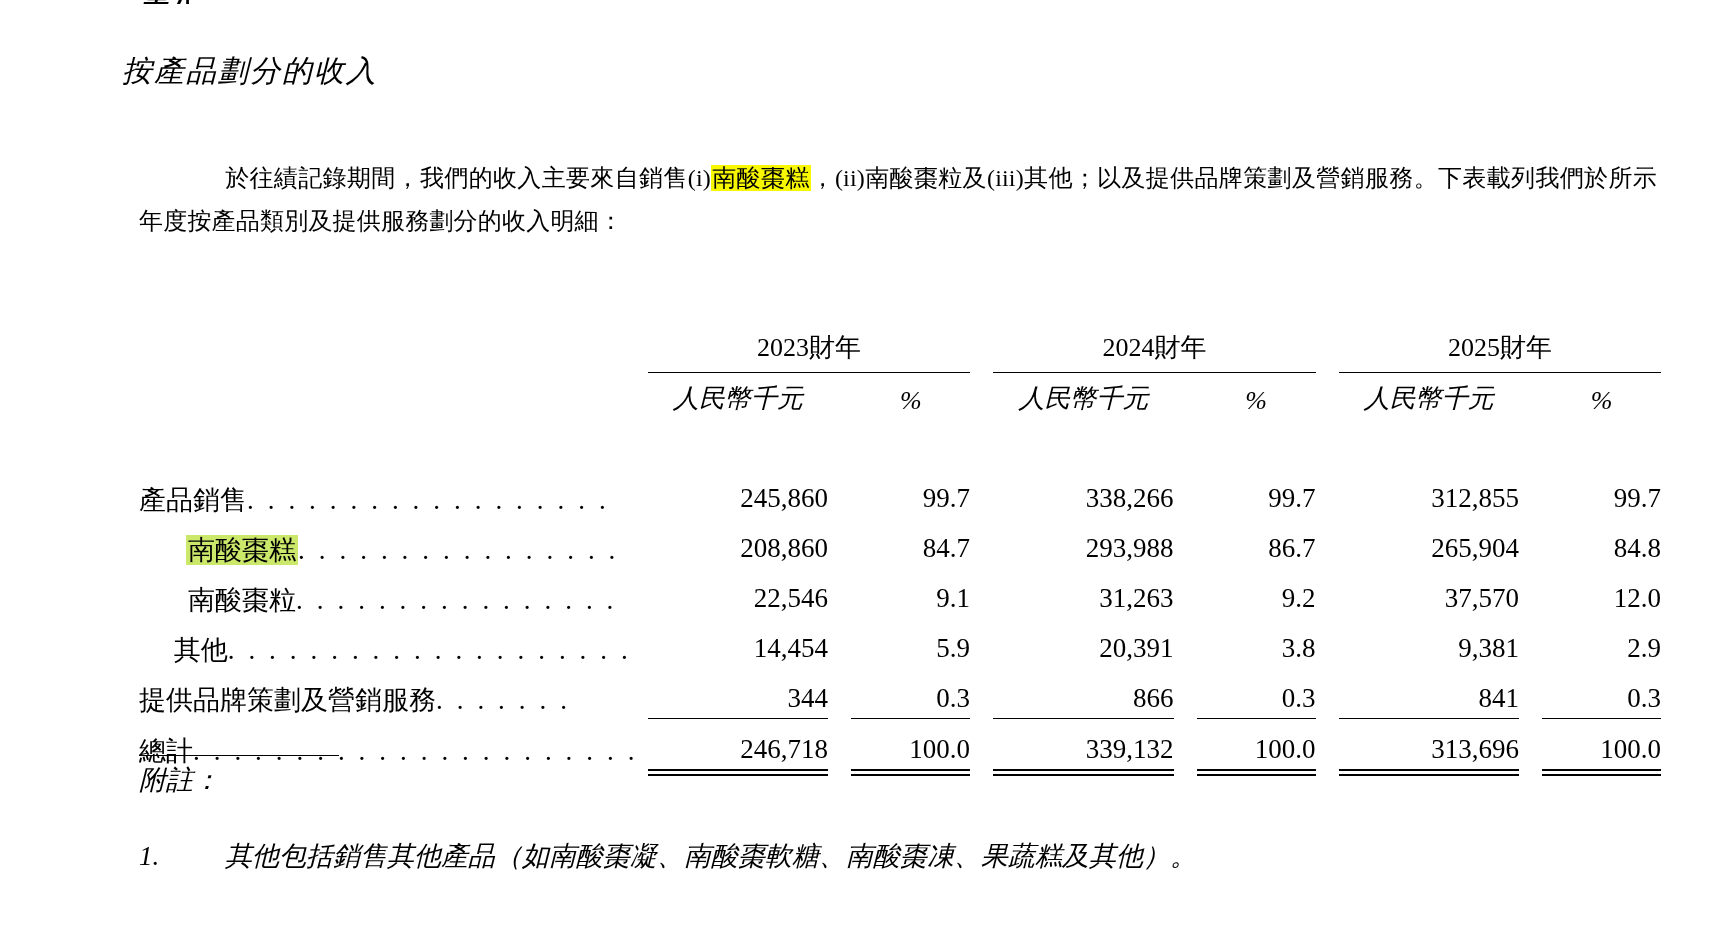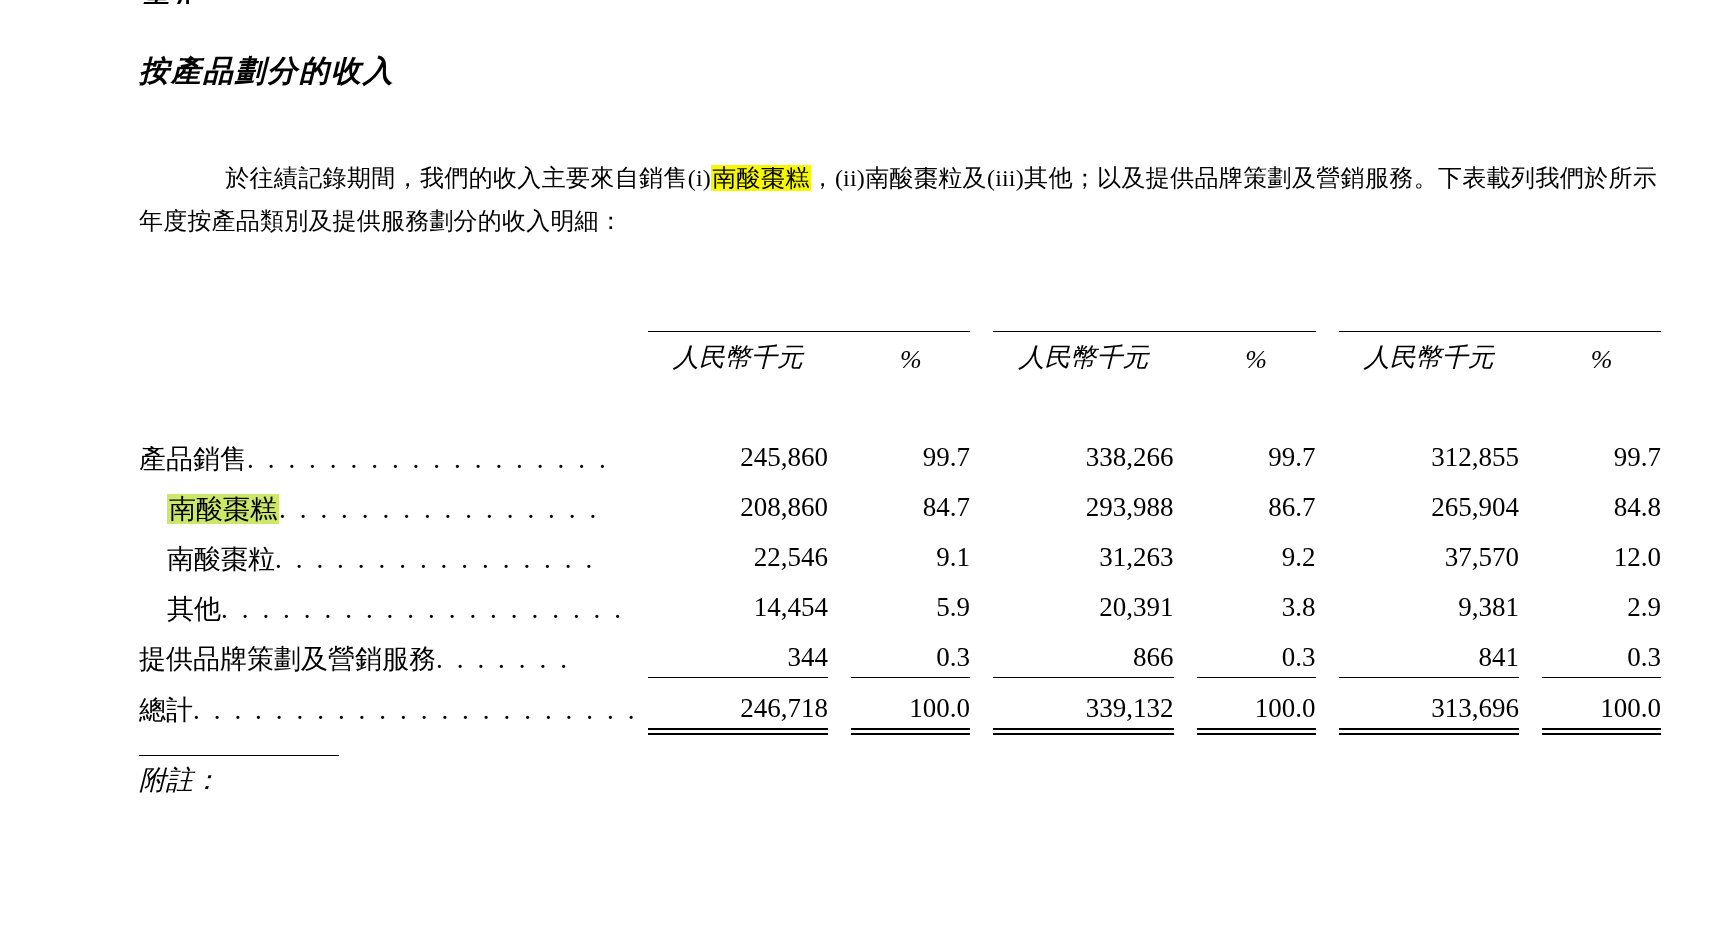--- a/index.html
+++ b/index.html
@@ -34,23 +34,23 @@
     letter-spacing: 1px;
     color: #000;
     height: 18px;
     overflow: hidden;
   }
 
   
   .section-heading {
     position: absolute;
     top: 51px;
-    left: 139px;
+    left: 122px;
     font-size: 30px;
-    font-weight: bold;
+    font-weight: normal;
     font-style: italic;
     letter-spacing: 2px;
   }
 
   
   .intro {
     position: absolute;
     top: 133px;
     left: 139px;
     width: 1518px;
@@ -115,21 +115,21 @@
     white-space: nowrap;
     font-size: 27px;
     padding-bottom: 4px !important;
     padding-top: 4px !important;
   }
   .bold { font-weight: bold; }
   .leader {
     letter-spacing: 3.6px;
     font-size: 27px;
   }
-  .indent-item { padding-left: 28px !important; }
+  .indent-item { padding-left: 28px !important; text-align: center; }
 
   .gap-col { width: 36px; }
   .pct-col { width: 150px; }
   .amt-col { width: 230px; }
 
   
   tr.data-row td { height: 42px; }
   tr.first-data td { padding-top: 16px !important; font-family: Liberation Serif, serif; }
 
   .rule-top td .r { border-top: 1.5px solid #000; height: 0; font-size: 0; }
@@ -188,20 +188,28 @@
       <col class="amt-col">
       <col class="gap-col">
       <col class="pct-col">
       <col class="gap-col">
       <col class="amt-col">
       <col class="gap-col">
       <col class="pct-col">
     </colgroup>
 
     <tbody>
+        <tr>
+      <td></td>
+      <td class="yr-head" colspan="3">2023財年</td>
+      <td></td>
+      <td class="yr-head" colspan="3">2024財年</td>
+      <td></td>
+      <td class="yr-head" colspan="3">2025財年</td>
+    </tr>
     <tr class="yr-rule">
       <td></td>
       <td colspan="3">
             <div></div>
           </td>
       <td></td>
       <td colspan="3">
             <div></div>
           </td>
       <td></td>
@@ -366,14 +374,17 @@
       <td></td>
       <td>
             <div class="r"></div>
           </td>
     </tr>
   </tbody>
     </table>
 
   <div class="fn-rule"></div>
   <div class="fn-title">附註：</div>
+  <div class="fn-1">
+    <span class="num-mark">1.</span><span>其他包括銷售其他產品（如南酸棗凝、南酸棗軟糖、南酸棗凍、果蔬糕及其他）。</span>
+  </div>
 
 </div>
 
 </body></html>

